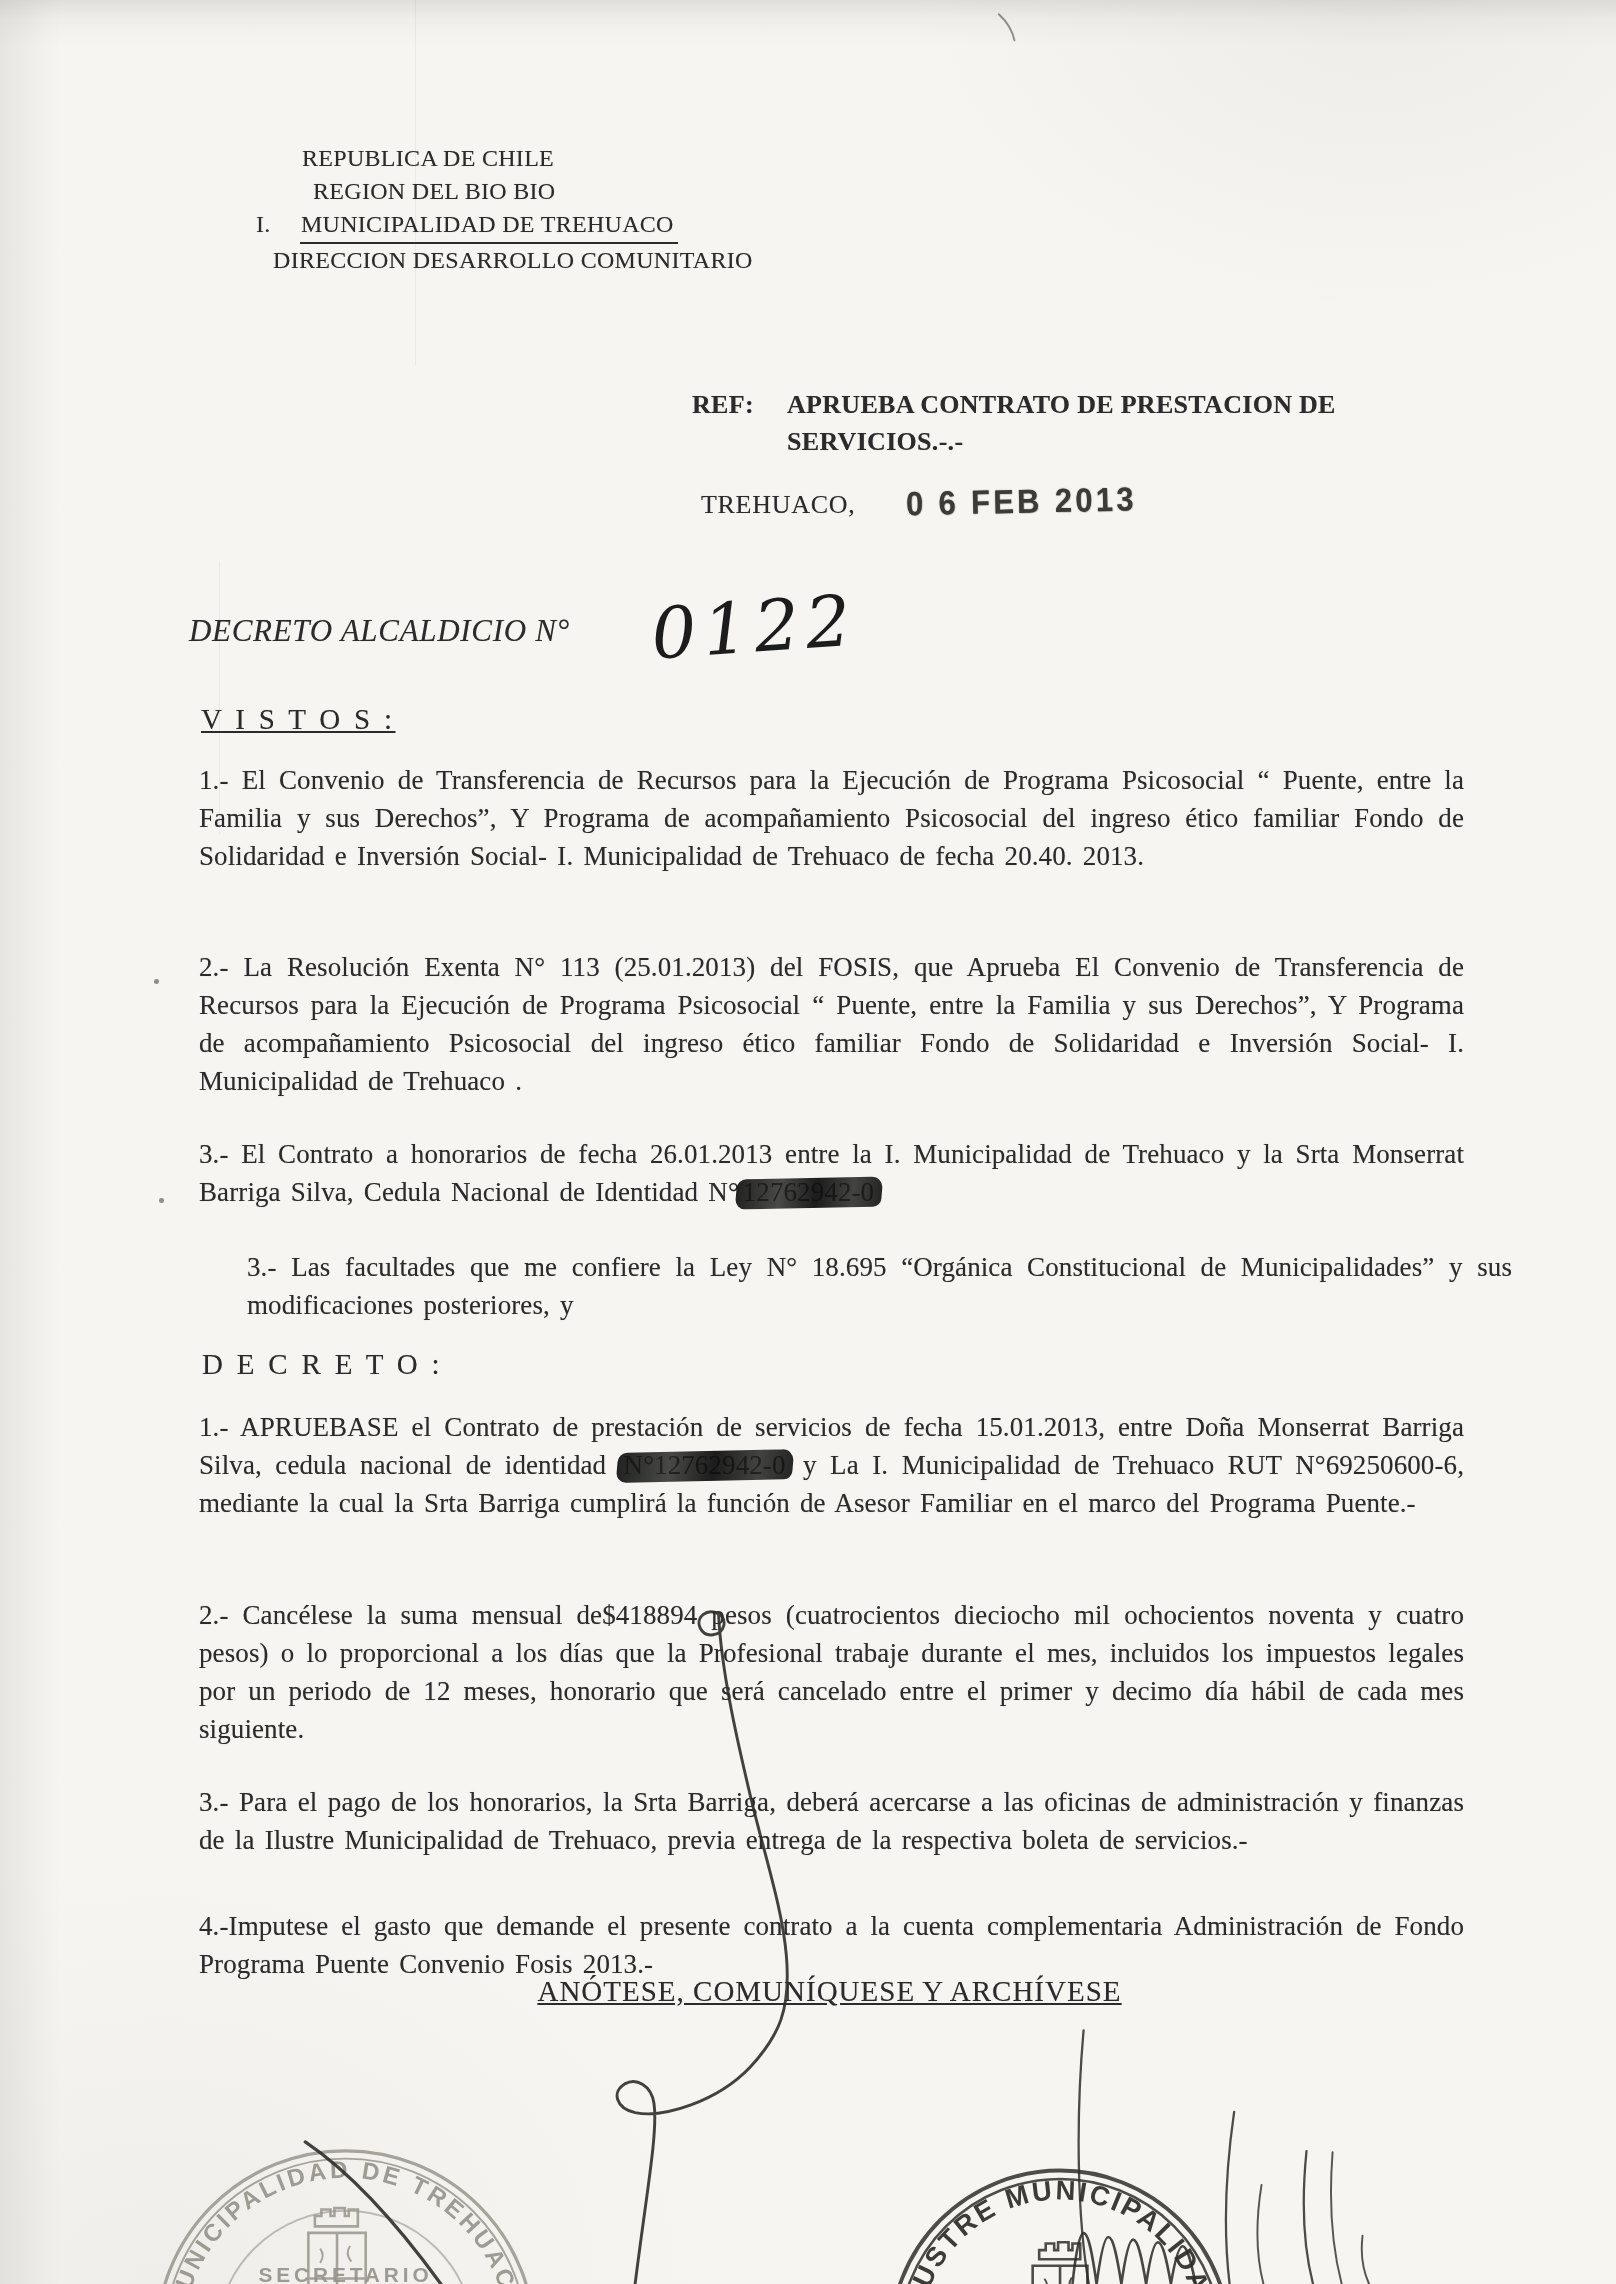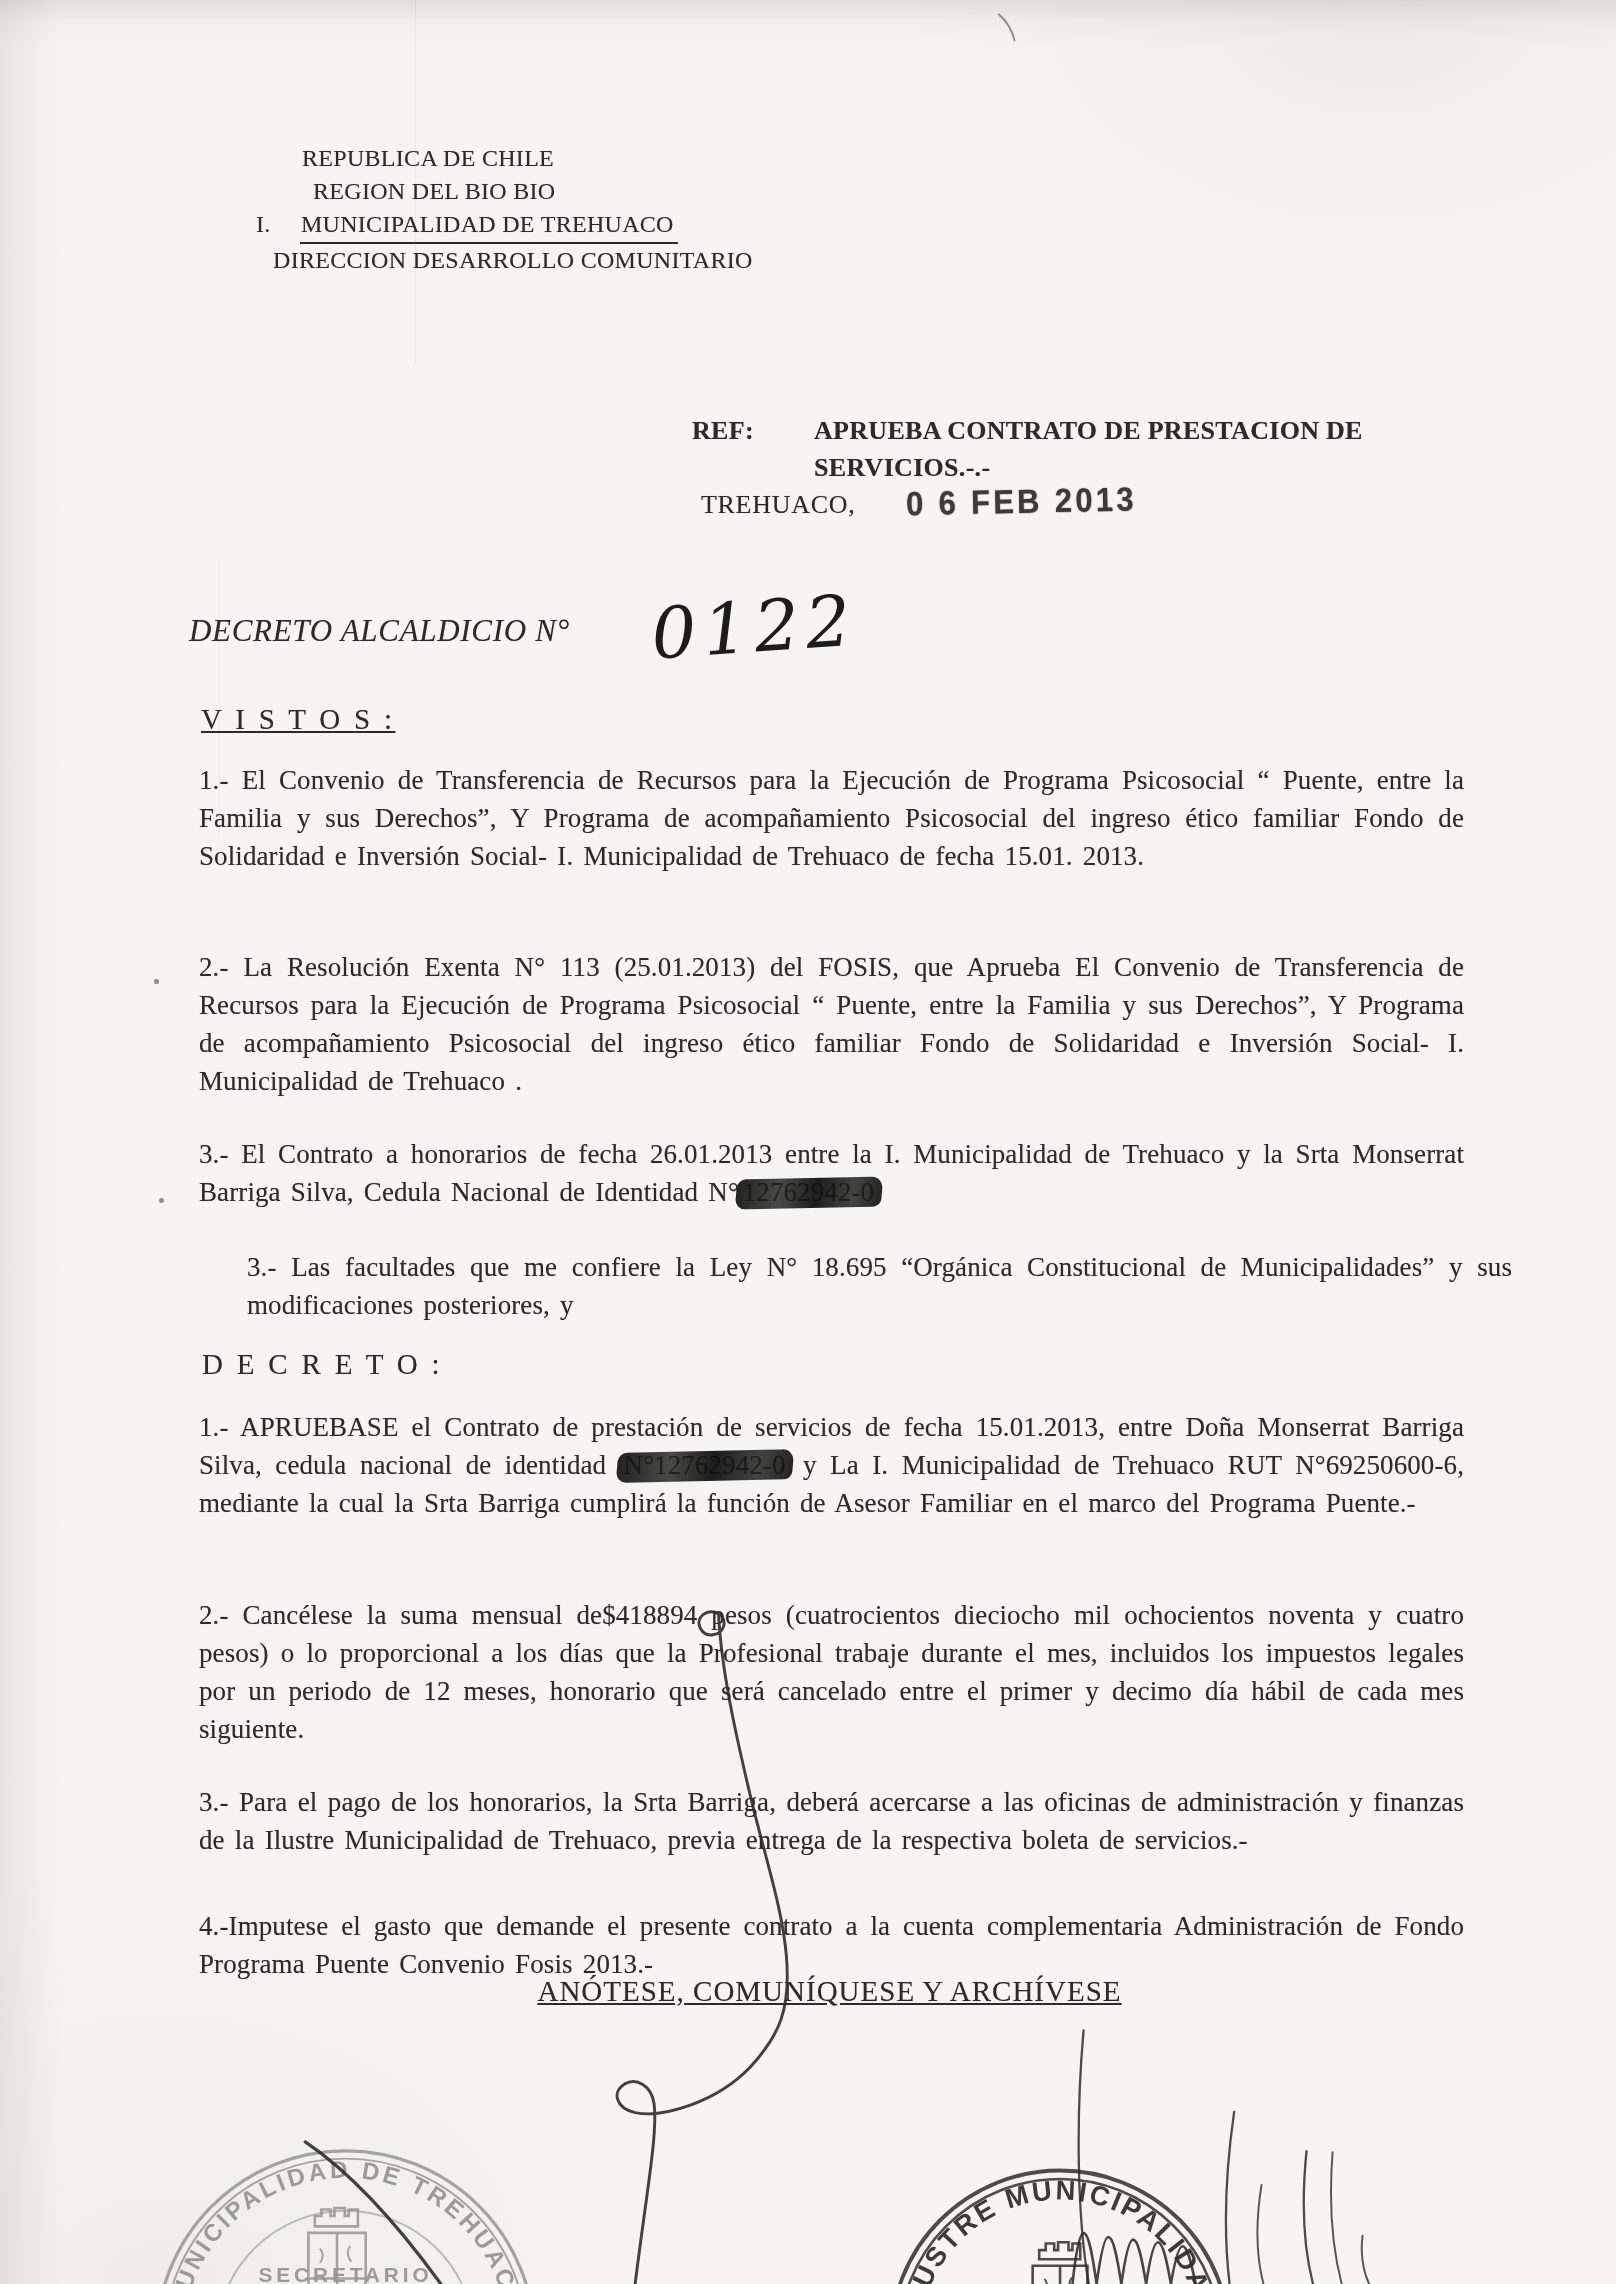--- a/index.html
+++ b/index.html
@@ -76,39 +76,39 @@
   <div class="abs header ink" style="left:256px; top:142px;">
     <div class="l1">REPUBLICA DE CHILE</div>
     <div class="l2">REGION DEL BIO BIO</div>
     <div class="l3">
       <span>I.</span>
       <span class="muni">MUNICIPALIDAD DE TREHUACO</span>
     </div>
     <div class="l4">DIRECCION DESARROLLO COMUNITARIO</div>
   </div>
 
-  <div class="abs refblock ink" style="left:692px; top:412px;gap:27px;">
+  <div class="abs refblock ink" style="left:692px; top:386px;">
     <div class="lbl">REF:</div>
     <div class="body">
       <span>APRUEBA CONTRATO DE PRESTACION DE</span><br>
       <span>SERVICIOS.-.-</span>
     </div>
   </div>
 
   <div class="abs cityline ink" style="left:701px; top:490px;">TREHUACO,</div>
   <div class="abs datestamp" style="left:906px; top:484px;">0 6 FEB 2013</div>
 
   <div class="abs decreetitle ink" style="left:189px; top:613px;font-style:italic;">DECRETO ALCALDICIO N°</div>
   <svg class="abs" style="left:645px; top:580px;" width="209" height="98" viewBox="0 0 320 150">
     <text class="handnum" x="10" y="110" font-size="108" letter-spacing="10" fill="#1c1c1c" transform="rotate(-4 160 75)">0122</text>
   </svg>
 
   <div class="abs sectionhead ink" style="left:201px; top:703px;text-decoration:underline;">V I S T O S :</div>
 
-  <div class="abs para ink" style="left:199px; top:761px; width:1265px;">1.- El Convenio de Transferencia de Recursos para la Ejecución de Programa Psicosocial “ Puente, entre la Familia y sus Derechos”, Y Programa de acompañamiento Psicosocial del ingreso ético familiar Fondo de Solidaridad e Inversión Social- I.   Municipalidad de Trehuaco de fecha 15.01. 2013.</div>
+  <div class="abs para ink" style="left:199px; top:761px; width:1265px;">1.- El Convenio de Transferencia de Recursos para la Ejecución de Programa Psicosocial “ Puente, entre la Familia y sus Derechos”, Y Programa de acompañamiento Psicosocial del ingreso ético familiar Fondo de Solidaridad e Inversión Social- I.   Municipalidad de Trehuaco de fecha 20.40. 2013.</div>
 
   <div class="abs para ink" style="left:199px; top:948px; width:1265px;">2.- La Resolución Exenta N° 113 (25.01.2013) del FOSIS, que Aprueba El Convenio de Transferencia de Recursos para la Ejecución de Programa Psicosocial “ Puente, entre la Familia y sus Derechos”, Y Programa de acompañamiento Psicosocial del ingreso ético familiar Fondo de Solidaridad e Inversión Social- I.  Municipalidad de Trehuaco .</div>
 
   <div class="abs para ink" style="left:199px; top:1135px; width:1265px;">
     <span>3.- El Contrato a honorarios de fecha 26.01.2013 entre la I. Municipalidad de Trehuaco y la Srta Monserrat Barriga Silva, Cedula Nacional de Identidad N°</span><span class="redact">12762942-0</span>
   </div>
 
   <div class="abs para ink" style="left:199px; top:1248px; width:1265px;margin-left:48px;">3.-  Las facultades que me confiere la Ley N° 18.695 “Orgánica Constitucional de Municipalidades” y sus modificaciones posteriores, y</div>
 
   <div class="abs sectionhead ink" style="left:202px; top:1348px;">D E C R E T O :</div>

